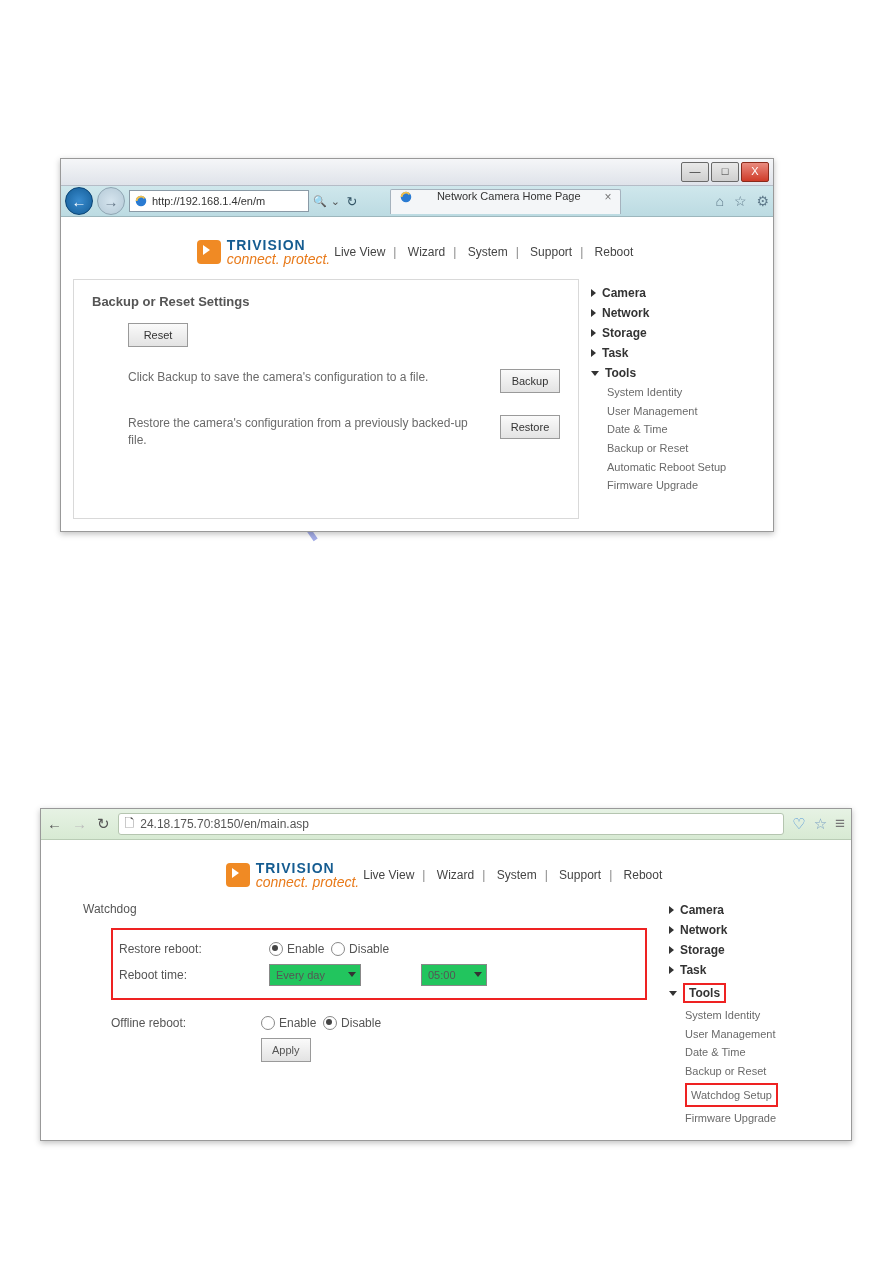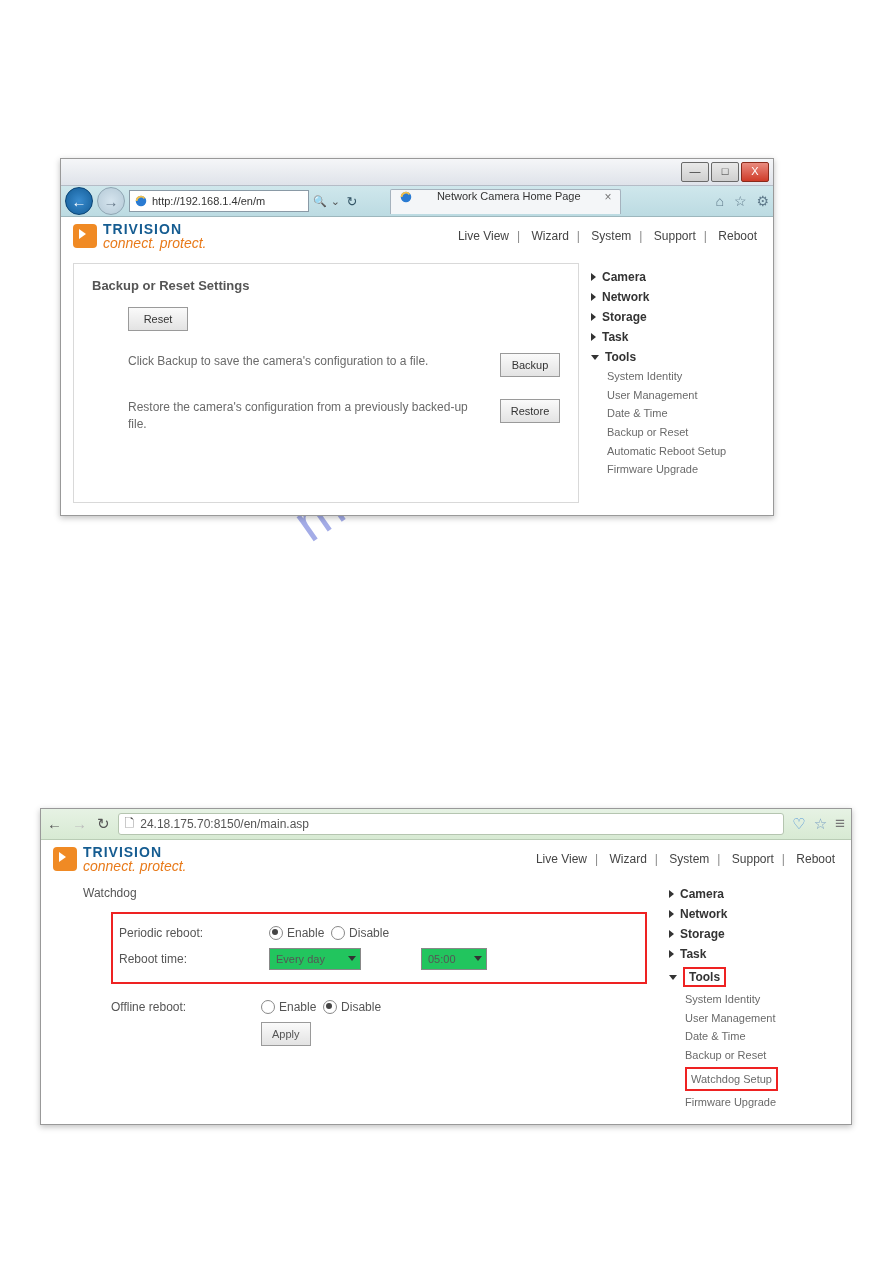--- a/index.html
+++ b/index.html
@@ -15,21 +15,21 @@
   .nav-back{background:radial-gradient(#3a8ccf,#135c96);border:1px solid #0a4475}
   .nav-fwd{background:radial-gradient(#d5e4ee,#b4c9d6);border:1px solid #8fa6b3;color:#678}
   .url-box{flex:0 0 170px;height:20px;background:#fff;border:1px solid #8a9aa6;padding:0 4px;display:flex;align-items:center;gap:4px;font-size:11px;color:#333}
   .ie-icon{width:14px;height:14px;display:inline-block}
   .sep-arrow{color:#555;font-size:11px}
   .refresh{width:16px;height:16px;display:flex;align-items:center;justify-content:center;color:#356;font-size:13px}
   .tab{margin-left:26px;height:24px;background:#f4f6f8;border:1px solid #a5b2bd;border-bottom:none;display:flex;align-items:flex-start;padding:0 8px;gap:24px;font-size:11px;border-radius:2px 2px 0 0}
   .tab .x{color:#777;font-size:12px}
   .ie-extras{margin-left:auto;display:flex;gap:10px;color:#5f7a8b;font-size:14px}
   .content{display:flex;padding:10px 12px 12px 12px;gap:0}
-  .logo-row{display:flex;align-items:center;justify-content:space-between;padding:4px 12px 2px 12px}
+  .logo-row{display:flex;align-items:center;justify-content:center;padding:20px 12px 2px 12px}
   .logo{display:flex;align-items:center;gap:6px}
   .logo-mark{width:24px;height:24px;background:#f08a24;border-radius:4px;position:relative}
   .logo-mark:after{content:"";position:absolute;left:6px;top:5px;width:0;height:0;border-left:7px solid #fff;border-top:5px solid transparent;border-bottom:5px solid transparent}
   .logo-text{font-size:14px;font-weight:700;color:#155c91;letter-spacing:1px}
   .logo-sub{font-size:14px;color:#e87a1a;margin-top:-2px;font-style:italic}
   .top-nav{font-size:12px;color:#444}
   .top-nav span{padding:0 4px}
   .top-nav .bar{color:#888}
   .main-panel{flex:1;border:1px solid #d9d9d9;padding:14px 18px;min-height:210px}
   .panel-title{font-weight:700;color:#555;margin-bottom:14px;font-size:13px}
@@ -216,21 +216,21 @@
       <span>Reboot</span>
     </div>
   </div>
 
   <div class="content" style="padding-top:4px">
     <div style="flex:1;padding:6px 10px 18px 30px">
       <div style="color:#555;margin-bottom:12px">Watchdog</div>
       <div class="form-area">
         <div class="red-box">
           <div class="form-row">
-            <span class="lbl">Periodic reboot:</span>
+            <span class="lbl">Restore reboot:</span>
             <span class="radio on"></span><span>Enable</span>
             &nbsp;&nbsp;
             <span class="radio"></span><span>Disable</span>
           </div>
           <div class="form-row">
             <span class="lbl">Reboot time:</span>
             <span class="sel">Every day</span>
             <span style="width:60px"></span>
             <span class="sel sm">05:00</span>
           </div>

